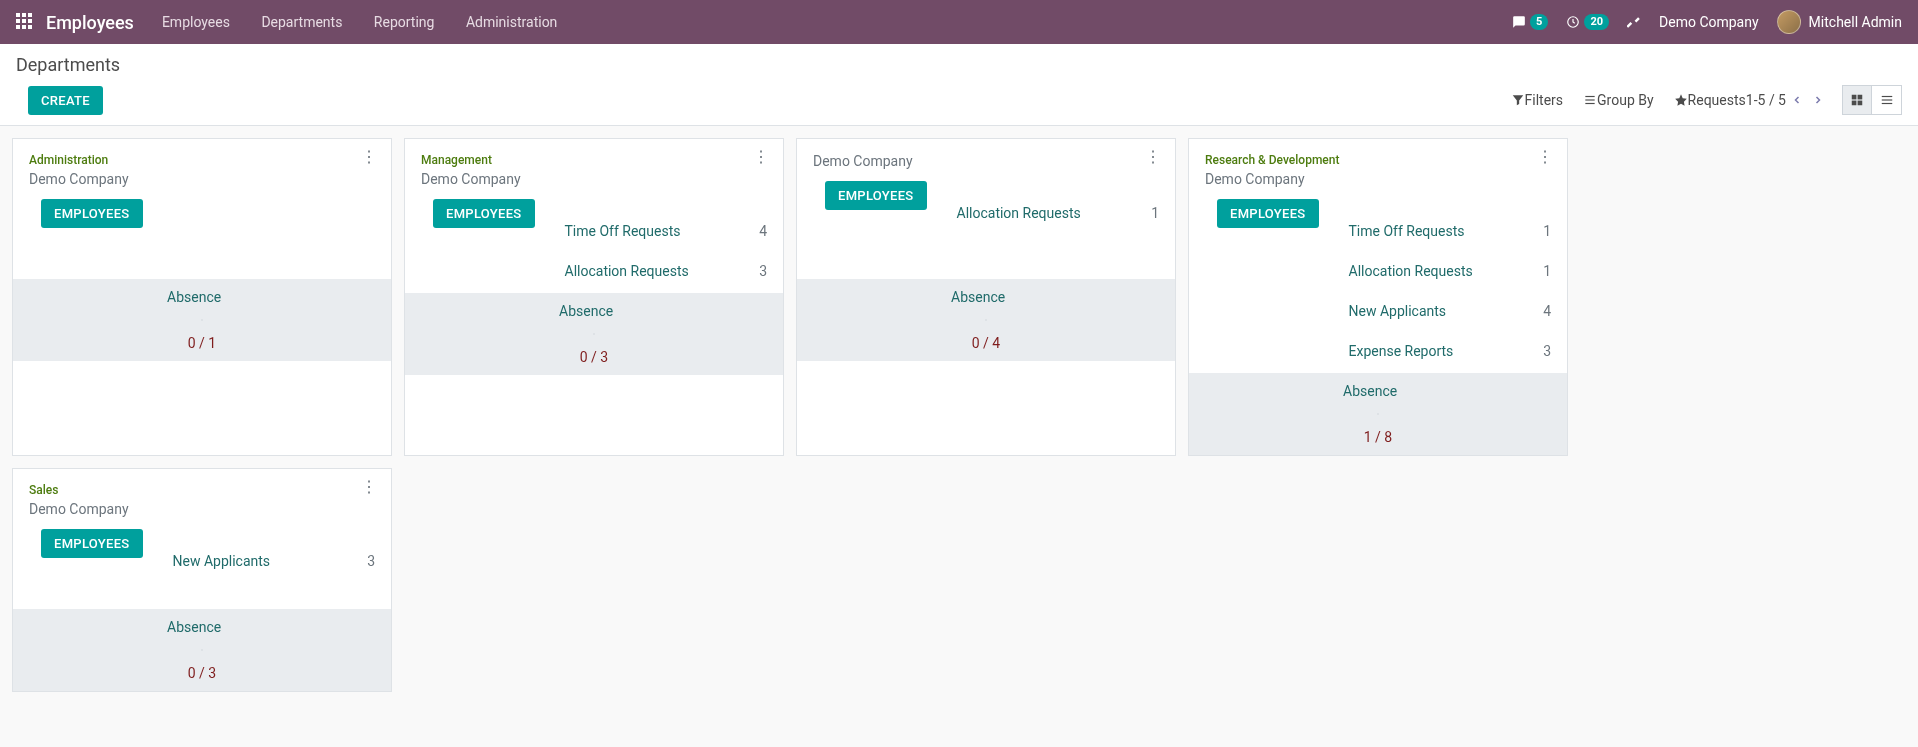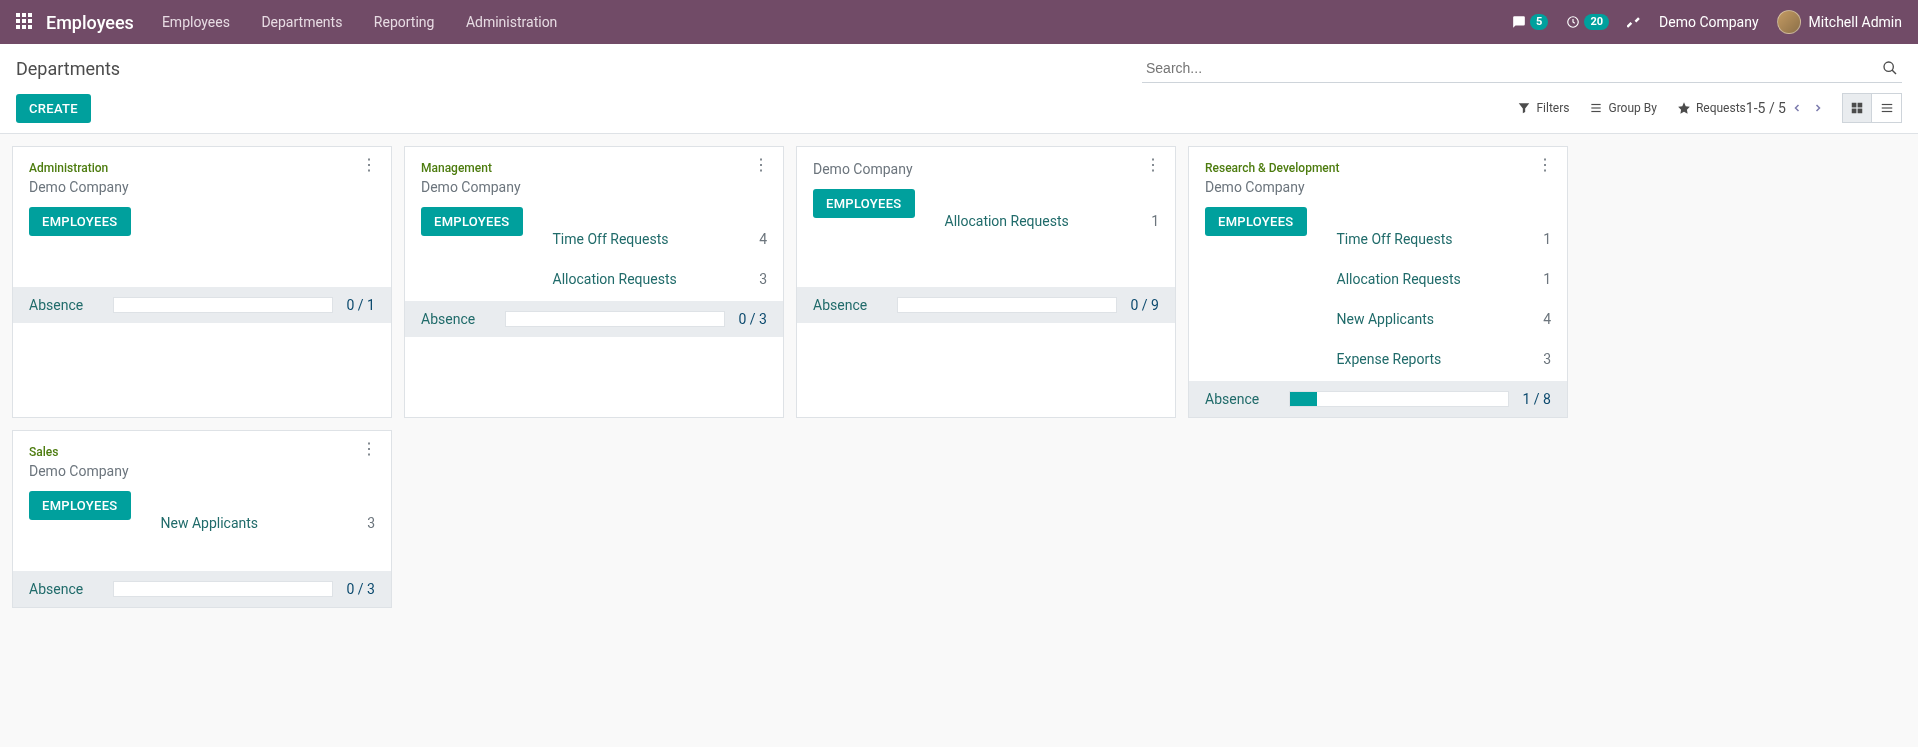--- a/index.html
+++ b/index.html
@@ -21,49 +21,49 @@
   
   .control-panel { background: #fff; border-bottom: 1px solid #dee2e6; }
   .cp-row1 { display:flex; align-items:center; padding: 10px 16px 6px 16px; }
   .breadcrumb { font-size: 18px; color: #4c4c4c; flex:1; }
   .search-wrap { flex:1; display:flex; align-items:center; border-bottom:1px solid #ced4da; max-width:760px; margin-left:auto; }
   .search-wrap input { flex:1; border:none; outline:none; padding:6px 4px; font-size:14px; background:transparent; }
   .search-wrap .search-icon { padding:4px; cursor:pointer; }
   
   .cp-row2 { display:flex; align-items:center; padding: 4px 16px 10px 16px; }
   .cp-left { flex:1; }
-  .btn { display:inline-block; padding:6px 12px; font-size:14px; border-radius:3px; cursor:pointer; border:1px solid transparent; }
+  .btn { display:inline-block; padding:6px 12px; font-size:14px; border-radius:3px; cursor:pointer; border:1px solid transparent;margin-left:12px; }
   .btn-primary { background:#00a09d; color:#fff; font-weight:500; text-transform:uppercase; font-size:13px; letter-spacing:0.3px; }
   .cp-mid { display:flex; gap:20px; margin-left:10px; }
-  .cp-mid .seg { color:#4c4c4c; cursor:pointer; display:flex; align-items:center; gap:5px; font-size:12px; }
+  .cp-mid .seg { color:#4c4c4c; cursor:pointer; display:flex; align-items:center; font-size:14px; }
   .cp-right { margin-left:auto; display:flex; align-items:center; gap:14px; }
   .pager { display:flex; align-items:center; gap:1px; font-size:14px; }
   .pager-nav { color:#7c7bad; cursor:pointer; padding:4px; }
   .view-sw { display:flex; }
   .view-btn { width:30px; height:30px; border:1px solid #ced4da; display:flex; align-items:center; justify-content:center; cursor:pointer; background:#fff; }
   .view-btn.active { background:#e9ecef; }
   .view-btn + .view-btn { border-left:none; }
   
   
   .kanban { padding: 12px; display:flex; flex-wrap:wrap; gap:12px; align-content:flex-start; }
   .kcard { width: 380px; background:#fff; border:1px solid #dee2e6; display:flex; flex-direction:column; }
   .kcard-body { padding: 14px 16px 10px 16px; position:relative; min-height:140px; }
   .kcard-title { color:#4d7c0f; font-size:12px; font-weight:500; margin-bottom:4px; cursor:pointer; }
   .kcard-sub { color:#6c757d; font-size:14px; margin-bottom:12px; }
   .kcard-menu { position:absolute; top:10px; right:10px; cursor:pointer; color:#6c757d; padding:4px; font-size:16px; line-height:8px; }
   .kcard-row { display:flex; }
   .kcard-left {}
   .kcard-right { flex:1; margin-left:30px; }
   .link-row { display:flex; justify-content:space-between; color:#206b6a; font-size:14px; margin-bottom:4px; cursor:pointer;margin-top:24px; }
   .link-row .cnt { color:#6c757d; }
-  .kcard-foot { background:#e9ecef; padding:10px 16px; display:flex; align-items:center; gap:14px; }
+  .kcard-foot { background:#e9ecef; padding:10px 16px; display:flex; align-items:center; gap:14px;flex-direction:column; }
   .kcard-foot .lbl { color:#206b6a; font-size:14px; width:70px; }
   .progress { flex:1; height:16px; background:#fff; border:1px solid #dee2e6; position:relative; }
   .progress-fill { position:absolute; left:0; top:0; bottom:0; background:#00a09d; }
-  .ratio { color:#0c4a6e; font-size:14px; white-space:nowrap; }
+  .ratio { color:#7f1d1d; font-size:14px; white-space:nowrap; }
   
   svg { display:block; }
   .icon-sm { width:14px; height:14px; }
 </style>
 </head>
 <body>
 
 <div class="topnav">
   <div class="apps-icon">
     <span></span>
@@ -109,29 +109,20 @@
     <div class="systray-item userblock">
       <span class="avatar"></span>
       <span>Mitchell Admin</span>
     </div>
   </div>
 </div>
 
 <div class="control-panel">
   <div class="cp-row1">
     <div class="breadcrumb">Departments</div>
-    <div class="search-wrap">
-      <input type="text" placeholder="Search..." style="">
-      <span class="search-icon">
-        <svg width="16" height="16" viewBox="0 0 24 24" fill="none" stroke="#4c4c4c" stroke-width="2">
-            <circle cx="10" cy="10" r="7"></circle>
-            <line x1="21" y1="21" x2="15" y2="15"></line>
-          </svg>
-      </span>
-    </div>
   </div>
   <div class="cp-row2">
     <div class="cp-left">
       <span class="btn btn-primary">CREATE</span>
     </div>
     <div class="cp-mid">
       <div class="seg">
         <svg class="icon-sm" viewBox="0 0 24 24" fill="#4c4c4c">
             <path d="M3 4h18l-7 9v6l-4 2v-8L3 4z"></path>
           </svg>
@@ -245,21 +236,21 @@
               <span class="cnt">1</span>
             </div>
           </div>
         </div>
       </div>
       <div class="kcard-foot">
         <span class="lbl">Absence</span>
         <div class="progress">
           <div class="progress-fill" style="width: 0%;"></div>
         </div>
-        <span class="ratio">0 / 9</span>
+        <span class="ratio">0 / 4</span>
       </div>
     </div>
     <div class="kcard">
       <div class="kcard-body">
         <div class="kcard-menu">⋮</div>
         <div class="kcard-title">Research &amp; Development</div>
         <div class="kcard-sub">Demo Company</div>
         <div class="kcard-row">
           <div class="kcard-left"><span class="btn btn-primary">EMPLOYEES</span></div>
           <div class="kcard-right">

